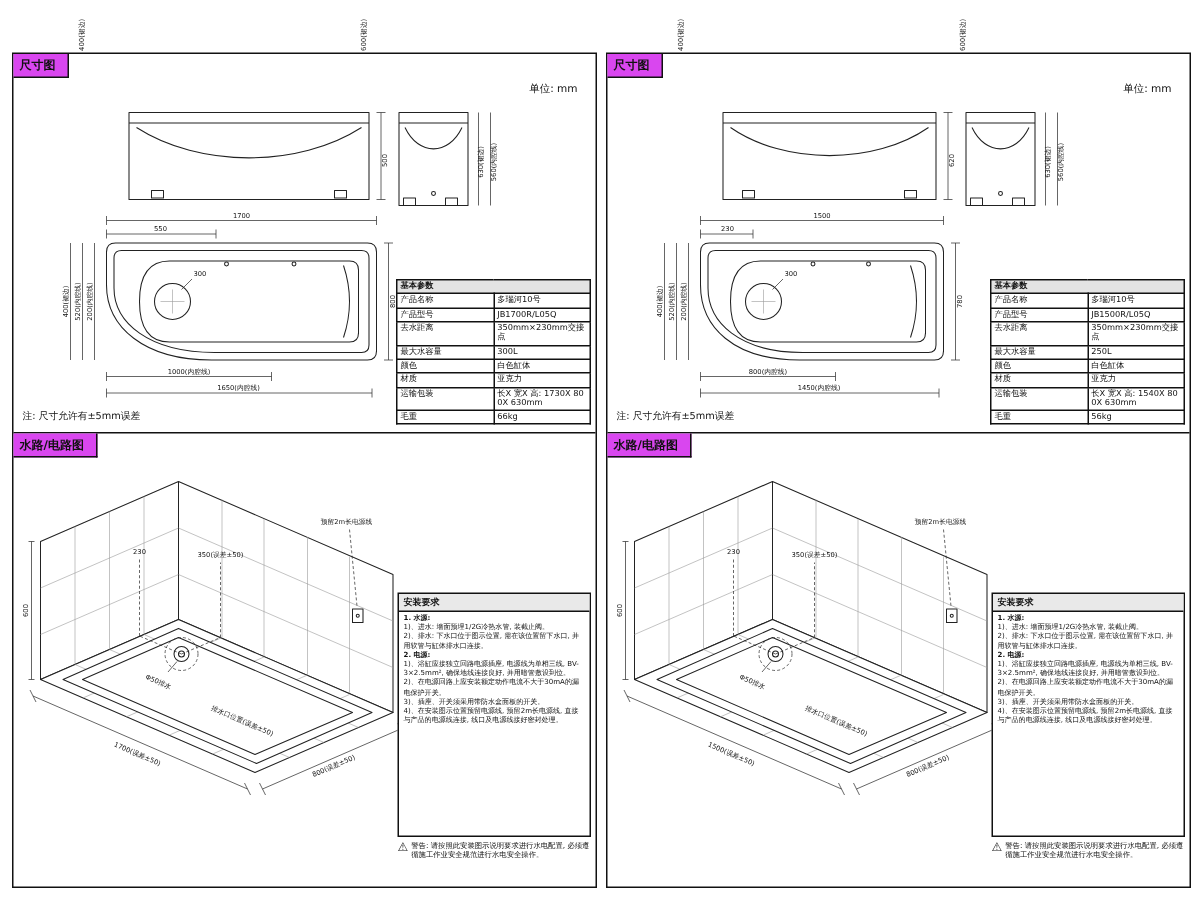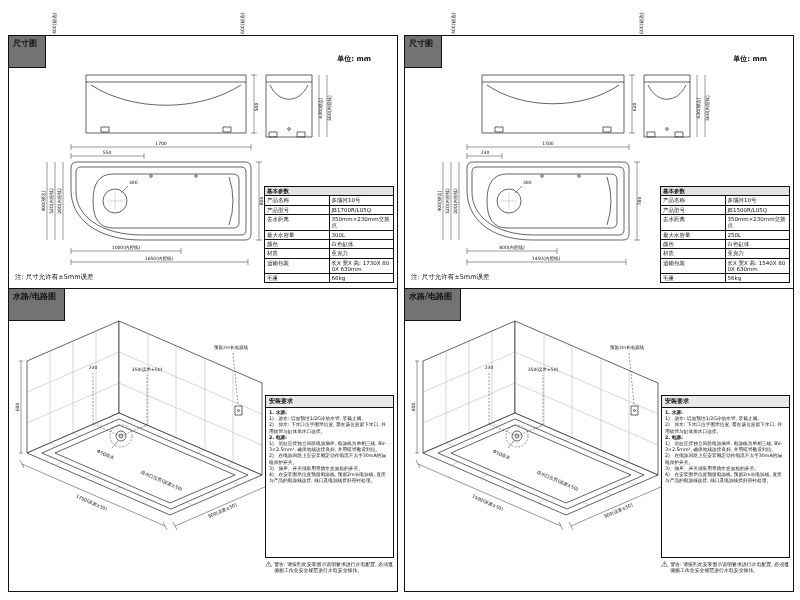--- a/index.html
+++ b/index.html
@@ -2,22 +2,22 @@
 <html><head>
 <meta charset="utf-8">
 <style>
   *{box-sizing:border-box;margin:0;padding:0}
   html,body{width:800px;height:600px}
   body{font-family:"DejaVu Sans","Liberation Sans",sans-serif;color:#111;background:#fff}
   .page{position:relative;width:800px;height:600px;background:#fff;overflow:hidden}
   .panel{position:absolute;top:35px;width:390px;height:557px;border:1.5px solid #111;background:#fff}
   .panel-left{left:8px}
   .panel-right{left:404px}
-  .sec-header{position:absolute;top:0;left:0;padding:2px 8px 18px 4px;border-right:1.3px solid #111;border-bottom:1.3px solid #111;font-weight:bold;font-size:8px;background:#737373;z-index:3;white-space:nowrap}
-  .unit{position:absolute;top:18px;right:26px;font-size:7px;font-weight:bold}
+  .sec-header{position:absolute;top:0;left:0;padding:2px 8px 2px 4px;border-right:1.3px solid #111;border-bottom:1.3px solid #111;font-weight:bold;font-size:8px;background:#d946ef;z-index:3;white-space:nowrap}
+  .unit{position:absolute;top:18px;right:12px;font-size:7px;font-weight:normal}
   .dimsvg{position:absolute;top:14px;left:2px}
   .params{position:absolute;top:150px;right:3px;width:130px;border-collapse:collapse;font-size:5.5px;background:#fff;z-index:2;table-layout:fixed}
   .params td{border:0.7px solid #111;padding:1px 2px;line-height:1.15;word-break:break-all;vertical-align:top}
   .params td.lbl{width:42px}
   .params .ttl{font-weight:bold;background:#e3e3e3}
   .note{position:absolute;top:237px;left:6px;font-size:6.5px;font-weight:normal}
   .circuit{position:absolute;top:252px;left:0;right:0;bottom:0;border-top:1.4px solid #111}
   .isosvg{position:absolute;top:14px;left:2px}
   .install{position:absolute;top:106px;right:3px;width:129px;height:163px;border:0.9px solid #111;background:#fff;z-index:2}
   .install-title{font-size:6px;font-weight:bold;padding:1px 3px;border-bottom:0.8px solid #111;background:#e9e9e9}

